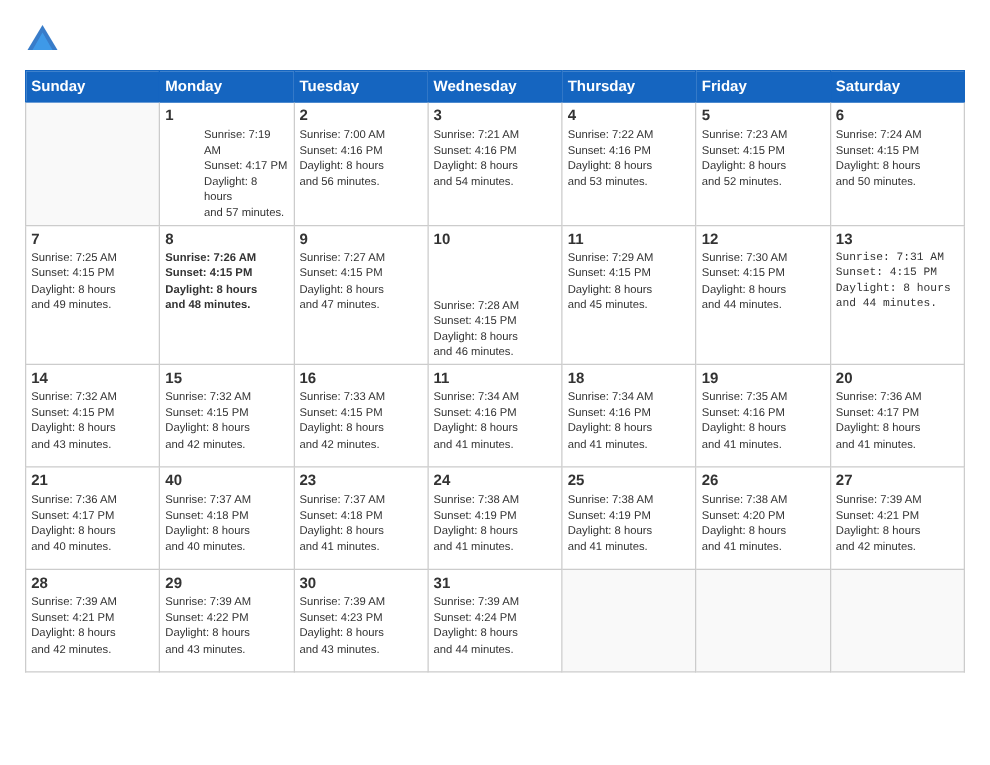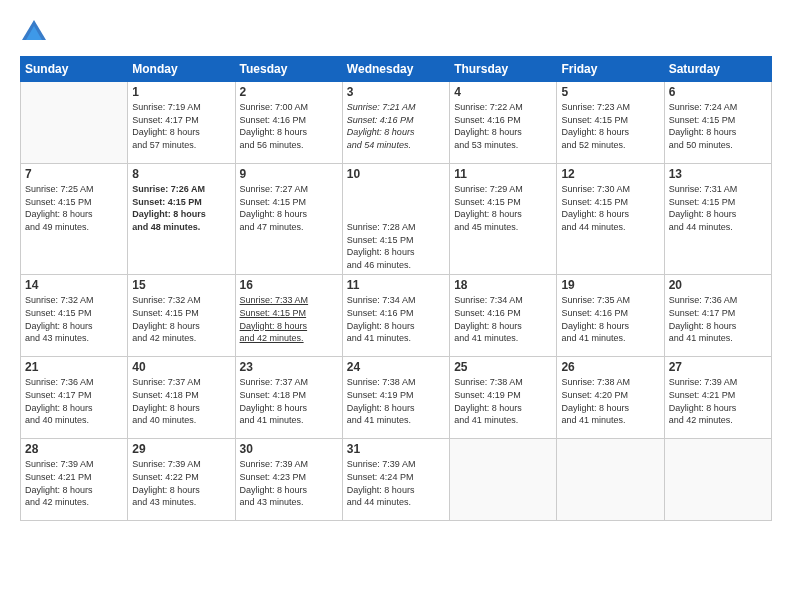--- a/index.html
+++ b/index.html
@@ -131,35 +131,35 @@
           <th>Thursday</th>
           <th>Friday</th>
           <th>Saturday</th>
         </tr>
     </thead>
     <tbody id="calendar-body">
     <tr>
           <td class="empty-cell"></td>
           <td>
             <span class="day-number">1</span>
-            <div class="cell-text" style="white-space: pre-line;">Sunrise: 7:19 AM
+            <div class="cell-text" style="white-space: pre-line; margin-left: 31px;">Sunrise: 7:19 AM
 Sunset: 4:17 PM
 Daylight: 8 hours
 and 57 minutes.</div>
           </td>
           <td>
             <span class="day-number">2</span>
             <div class="cell-text" style="white-space: pre-line;">Sunrise: 7:00 AM
 Sunset: 4:16 PM
 Daylight: 8 hours
 and 56 minutes.</div>
           </td>
           <td>
             <span class="day-number">3</span>
-            <div class="cell-text" style="white-space: pre-line; font-style: italic;">Sunrise: 7:21 AM
+            <div class="cell-text" style="white-space: pre-line;">Sunrise: 7:21 AM
 Sunset: 4:16 PM
 Daylight: 8 hours
 and 54 minutes.</div>
           </td>
           <td>
             <span class="day-number">4</span>
             <div class="cell-text" style="white-space: pre-line;">Sunrise: 7:22 AM
 Sunset: 4:16 PM
 Daylight: 8 hours
 and 53 minutes.</div>
@@ -217,21 +217,21 @@
           </td>
           <td>
             <span class="day-number">12</span>
             <div class="cell-text" style="white-space: pre-line;">Sunrise: 7:30 AM
 Sunset: 4:15 PM
 Daylight: 8 hours
 and 44 minutes.</div>
           </td>
           <td>
             <span class="day-number">13</span>
-            <div class="cell-text" style="white-space: pre-line;">Sunrise: 7:31 AM
+            <div class="cell-text" style="white-space: pre-line; font-family: Liberation Mono, monospace;">Sunrise: 7:31 AM
 Sunset: 4:15 PM
 Daylight: 8 hours
 and 44 minutes.</div>
           </td>
         </tr>
         <tr>
           <td>
             <span class="day-number">14</span>
             <div class="cell-text" style="white-space: pre-line;">Sunrise: 7:32 AM
 Sunset: 4:15 PM
@@ -240,21 +240,21 @@
           </td>
           <td>
             <span class="day-number">15</span>
             <div class="cell-text" style="white-space: pre-line;">Sunrise: 7:32 AM
 Sunset: 4:15 PM
 Daylight: 8 hours
 and 42 minutes.</div>
           </td>
           <td>
             <span class="day-number">16</span>
-            <div class="cell-text" style="white-space: pre-line; text-decoration: underline;">Sunrise: 7:33 AM
+            <div class="cell-text" style="white-space: pre-line;">Sunrise: 7:33 AM
 Sunset: 4:15 PM
 Daylight: 8 hours
 and 42 minutes.</div>
           </td>
           <td>
             <span class="day-number">11</span>
             <div class="cell-text" style="white-space: pre-line;">Sunrise: 7:34 AM
 Sunset: 4:16 PM
 Daylight: 8 hours
 and 41 minutes.</div>

